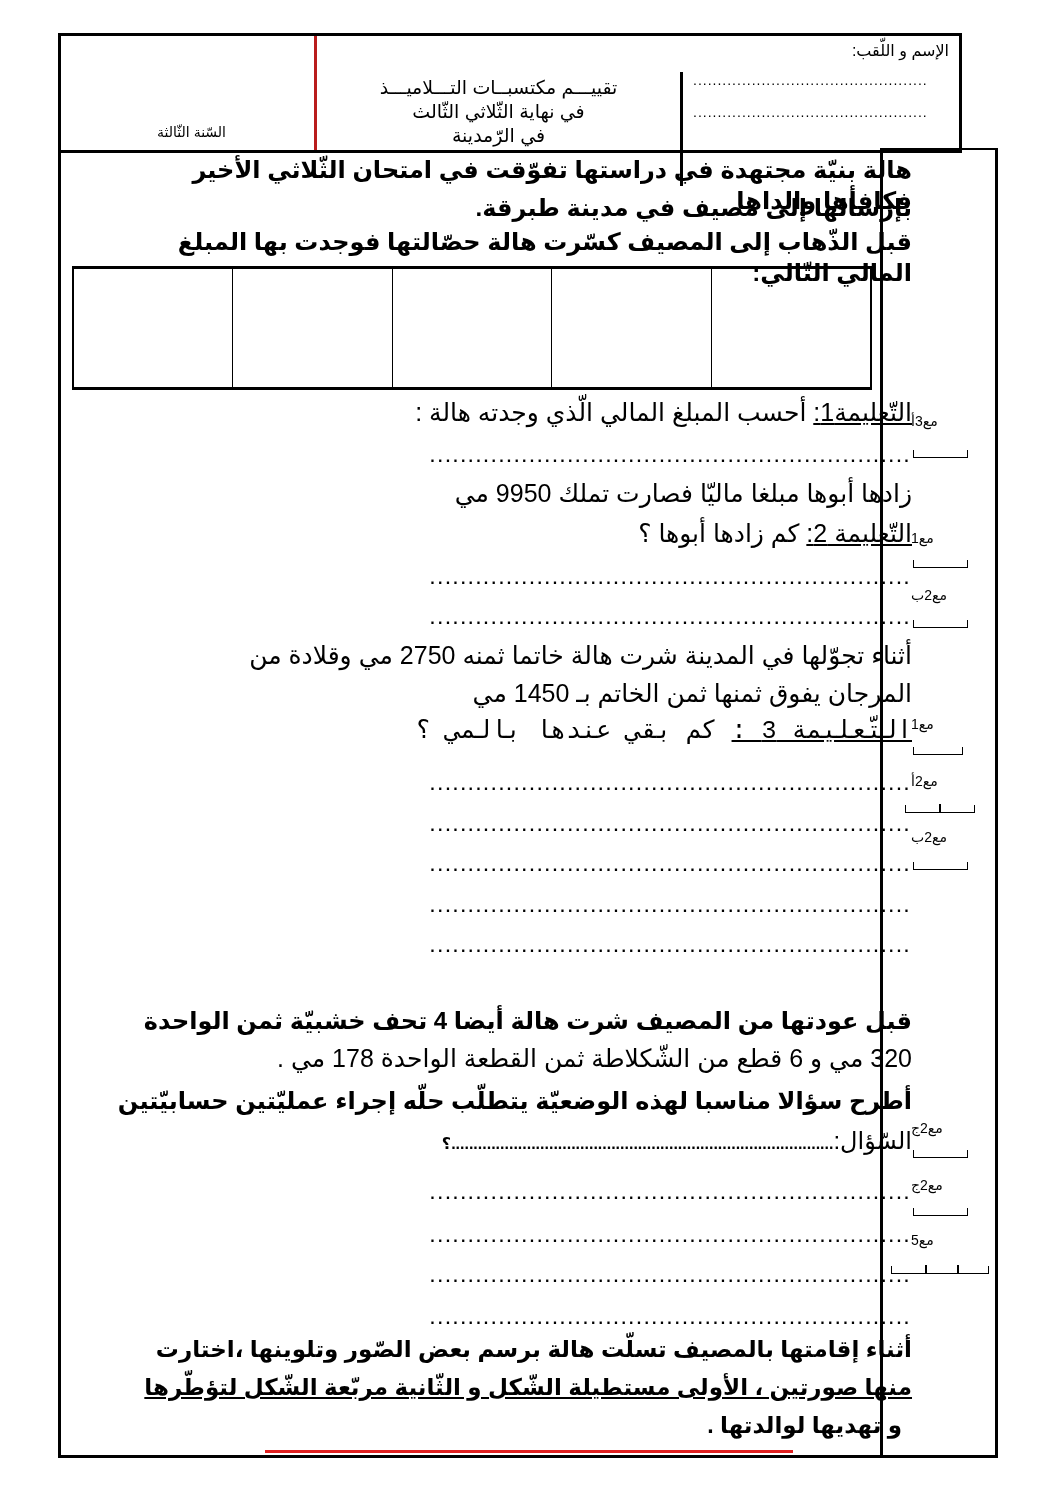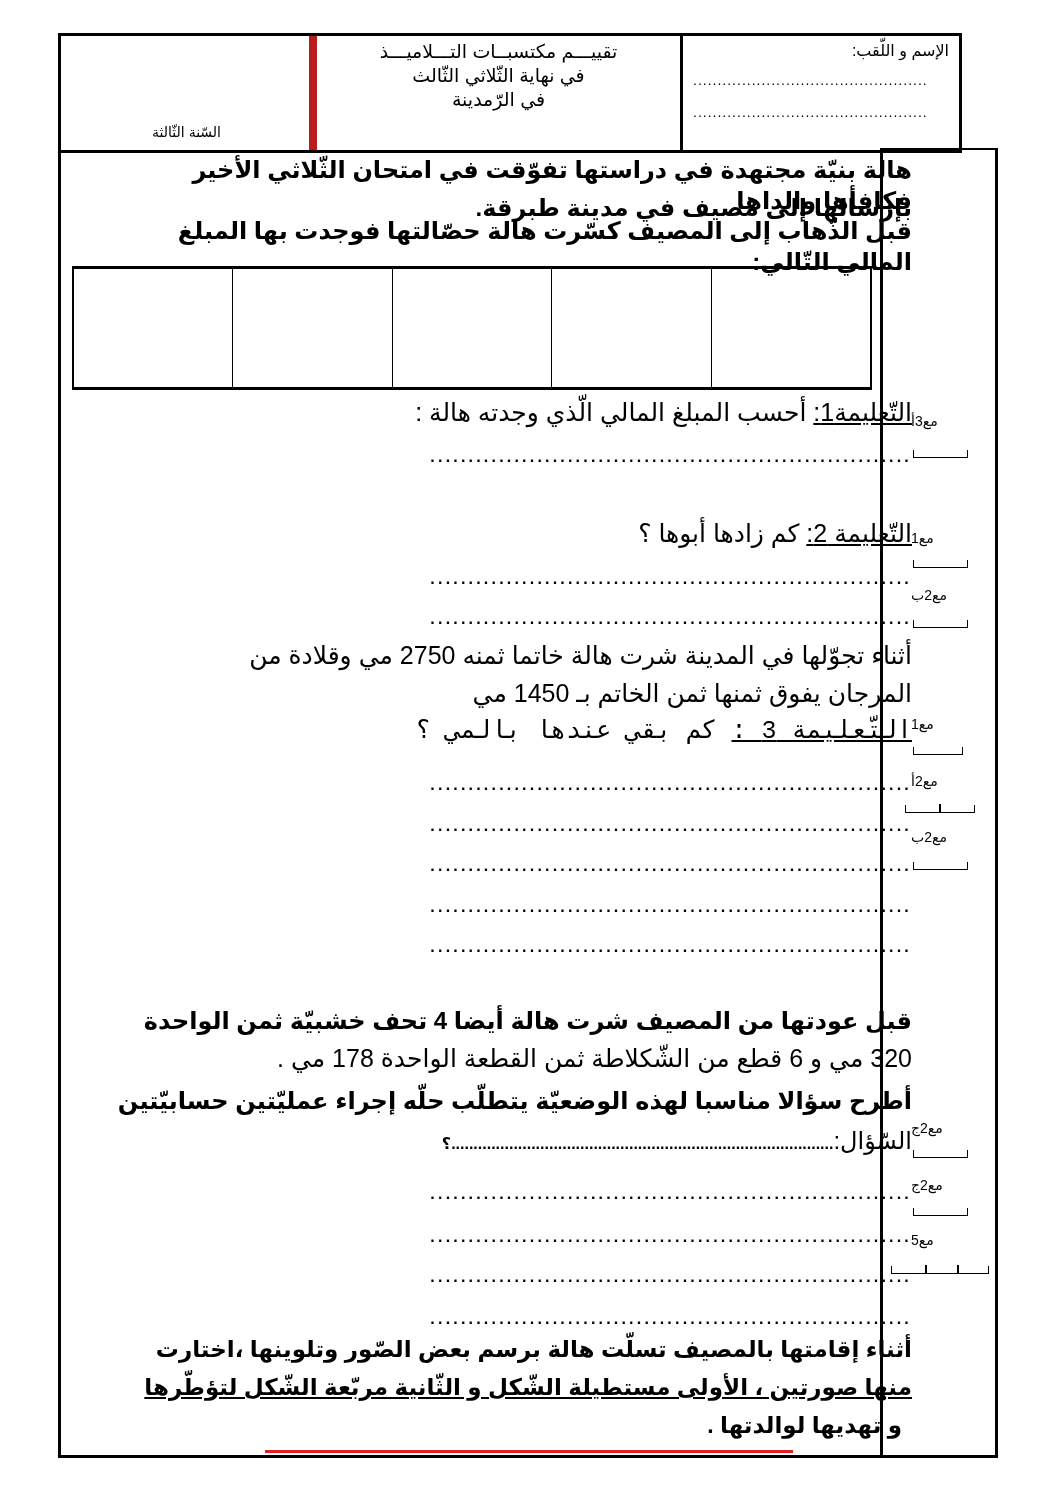--- a/index.html
+++ b/index.html
@@ -3,23 +3,23 @@
 <meta charset="utf-8">
 <style>
   html, body { margin:0; padding:0; background:#ffffff; }
   body { width:1058px; height:1497px; position:relative; overflow:hidden;
          font-family:"Liberation Sans", "DejaVu Sans", sans-serif; color:#000; }
 
   
   .header { position:absolute; left:58px; top:33px; width:904px; height:120px;
             border:3px solid #000; box-sizing:border-box; display:flex; direction:ltr; }
   .hcell { box-sizing:border-box; height:100%; position:relative; }
-  .hcell.level { width:256px; border-right:8px solid #b91c1c; }
+  .hcell.level { width:256px; border-right:3px solid #b91c1c; }
   .hcell.title { width:366px; border-right:3px solid #000; text-align:center; direction:rtl;
-                 font-size:19px; line-height:24px; padding-top:4px; }
+                 font-size:19px; line-height:24px; padding-top:4px;margin-top:36px; }
   .hcell.name  { flex:1; direction:rtl; font-size:16px; padding:5px 10px 0 10px; }
   .level-label { position:absolute; right:88px; bottom:10px; font-size:14px; direction:rtl; }
   .name-dots { direction:ltr; text-align:left; font-size:14px; letter-spacing:1px; margin-top:8px; line-height:24px; }
 
   
   .frame { position:absolute; left:58px; top:150px; width:940px; height:1308px;
            border:3px solid #000; border-top:none; box-sizing:border-box; }
   .frame-top { position:absolute; left:880px; top:148px; width:118px; height:2px; background:#000; }
   .divider { position:absolute; left:880px; top:150px; width:3px; height:1307px; background:#000; }
 
@@ -65,27 +65,28 @@
   </div>
 </div>
 
 <div class="frame"></div>
 <div class="frame-top"></div>
 <div class="divider"></div>
 
 <div class="content" style="top:0;height:1497px;margin-left:40px;">
   <div class="para" style="top:154px;">هالة بنيّة مجتهدة في دراستها تفوّقت في امتحان الثّلاثي الأخير فكافأها والداها</div>
   <div class="para" style="top:192px;">بإرسالها إلى مصيف في مدينة طبرقة.</div>
-  <div class="para" style="top:215px;">قبل الذّهاب إلى المصيف كسّرت هالة حصّالتها فوجدت بها المبلغ المالي التّالي:</div>
+  <div class="para" style="top:226px;">قبل الذّهاب إلى المصيف كسّرت هالة حصّالتها فوجدت بها المبلغ المالي التّالي:</div>
 
   <div class="task" style="top:397px;">
     <span class="tlabel">التّعليمة1:</span><span> أحسب المبلغ المالي الّذي وجدته هالة :</span>
   </div>
   <div class="dots" style="top:448px; right:0; width:508px;">...............................................................</div>
 
+  <div class="para reg" style="top:478px;">زادها أبوها مبلغا ماليّا فصارت تملك 9950 مي</div>
   <div class="task" style="top:518px;">
     <span class="tlabel">التّعليمة 2:</span><span> كم زادها أبوها ؟</span>
   </div>
   <div class="dots" style="top:570px; right:0; width:520px;">...............................................................</div>
   <div class="dots" style="top:610px; right:0; width:520px;">...............................................................</div>
 
   <div class="para reg" style="top:640px;">أثناء تجوّلها في المدينة شرت هالة  خاتما ثمنه 2750 مي وقلادة من</div>
   <div class="para reg" style="top:678px;">المرجان يفوق ثمنها ثمن الخاتم بـ 1450 مي</div>
   <div class="task" style="top:716px;font-family:Liberation Mono, monospace;">
     <span class="tlabel">التّعليمة 3 :</span><span>   كم بقي عندها بالمي ؟</span>

